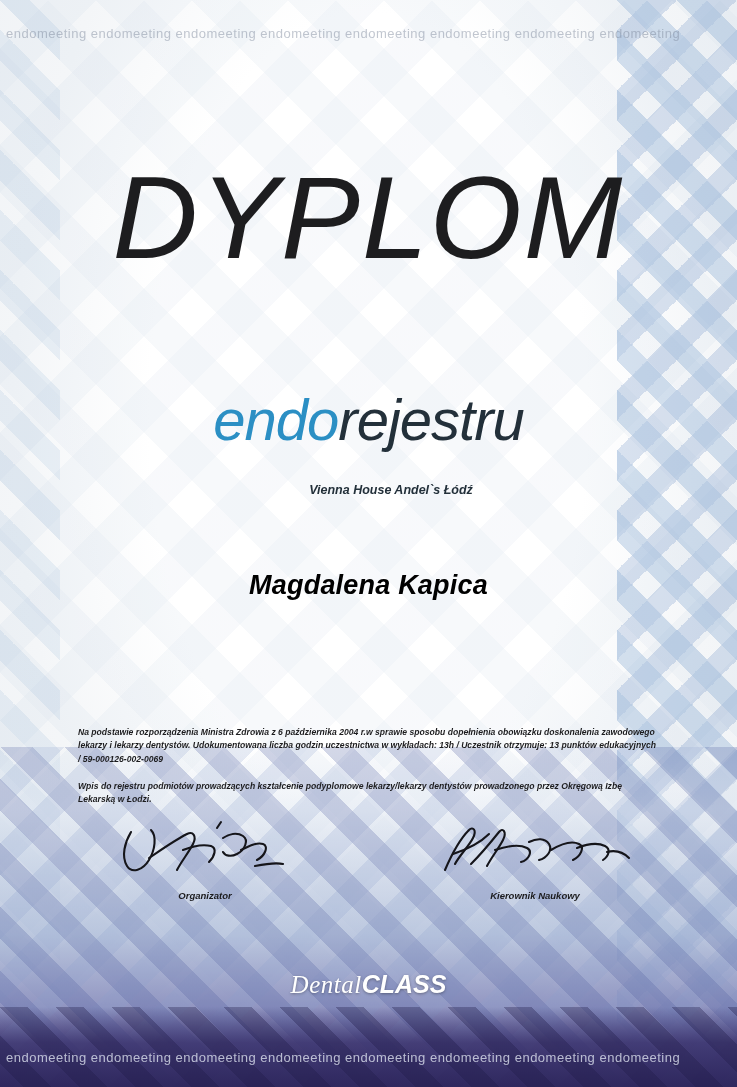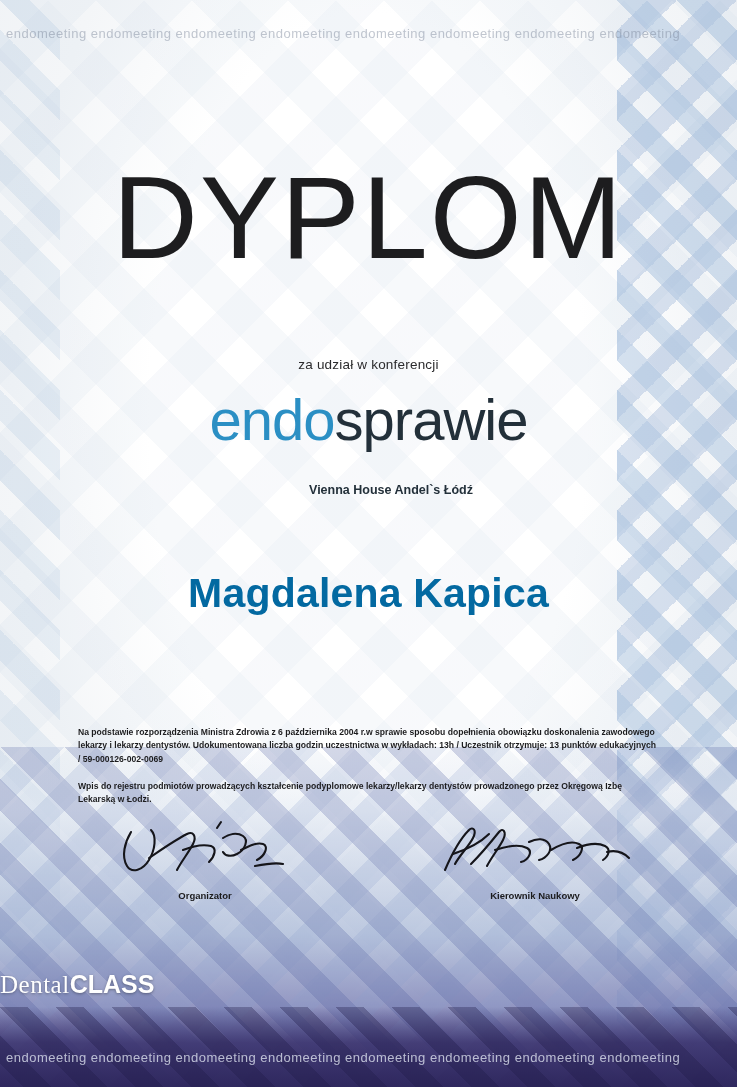--- a/index.html
+++ b/index.html
@@ -113,20 +113,21 @@
     text-align: center;
     color: rgba(120,130,150,0.32);
   }
 
   
   .content {
     position: relative;
     z-index: 5;
     width: 737px;
     height: 1087px;
+    font-style: italic;
   }
 
   .title {
     position: absolute;
     top: 160px;
     left: 0; right: 0;
     text-align: center;
     font-family: "Liberation Sans", sans-serif;
     font-weight: 300;
     font-size: 116px;
@@ -179,23 +180,23 @@
     font-weight: bold;
     color: #23303a;
     padding-left: 45px;
   }
 
   .recipient {
     position: absolute;
     top: 570px;
     left: 0; right: 0;
     text-align: center;
-    font-size: 41px;
-    font-weight: bold;
-    color: #0369a1;
+    font-size: 27px;
+    font-weight: bold;
+    color: #000000;
     letter-spacing: .2px;
   }
 
   .legal {
     position: absolute;
     top: 726px;
     left: 78px;
     width: 580px;
     text-align: left;
     font-size: 8.6px;
@@ -227,21 +228,21 @@
     font-size: 9.5px;
     font-weight: bold;
     color: #1b1b1d;
     margin-top: 8px;
   }
 
   .footer-logo {
     position: absolute;
     top: 970px;
     left: 0; right: 0;
-    text-align: left;
+    text-align: center;
     font-family: "Liberation Serif", serif;
     font-size: 25px;
     color: #ffffff;
     letter-spacing: .5px;
     text-shadow: 0 1px 3px rgba(0,0,0,.35);
   }
   .footer-logo .bold { font-family: "Liberation Sans", sans-serif; font-weight: bold; letter-spacing: 0px; }
 </style>
 </head>
 <body>
@@ -259,24 +260,23 @@
 
   <div class="wm wm-top">endomeeting endomeeting endomeeting endomeeting endomeeting endomeeting endomeeting endomeeting</div>
   <div class="wm wm-bottom">endomeeting endomeeting endomeeting endomeeting endomeeting endomeeting endomeeting endomeeting</div>
 
   <div class="wm wm-left">endomeeting endomeeting endomeeting endomeeting endomeeting endomeeting endomeeting endomeeting</div>
 
   <div class="content">
 
     <div class="title">DYPLOM</div>
 
-    <div class="subtitle">za udział w konferencji</div>
 
     <div class="brand">
-      <span class="endo">endo</span><span class="meeting">sprawie</span>
+      <span class="endo">endo</span><span class="meeting">rejestru</span>
     </div>
 
     <div class="venue">Vienna House Andel`s Łódź</div>
 
     <div class="recipient">Magdalena Kapica</div>
 
     <div class="legal">
       <div class="p1">Na podstawie rozporządzenia Ministra Zdrowia z 6 października 2004 r.w sprawie sposobu dopełnienia obowiązku doskonalenia zawodowego lekarzy i lekarzy dentystów. Udokumentowana liczba godzin uczestnictwa w wykładach: 13h / Uczestnik otrzymuje: 13 punktów edukacyjnych / 59-000126-002-0069</div>
       <div class="p2">Wpis do rejestru podmiotów prowadzących kształcenie podyplomowe lekarzy/lekarzy dentystów prowadzonego przez Okręgową Izbę Lekarską w Łodzi.</div>
     </div>

